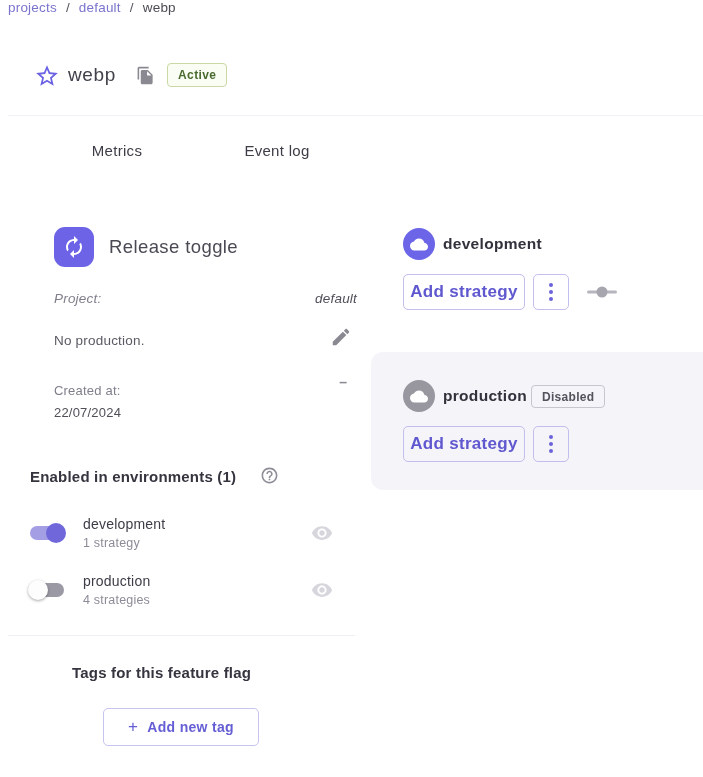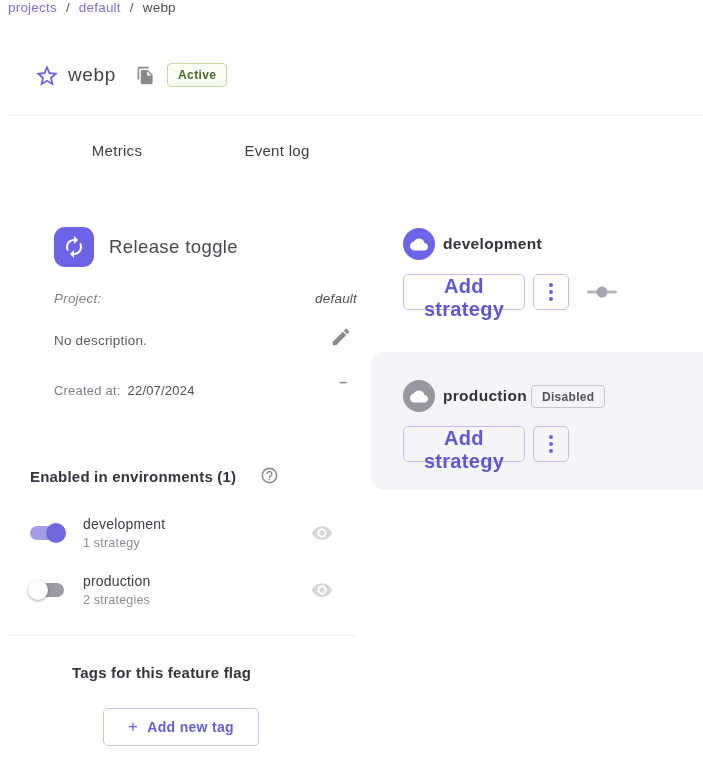--- a/index.html
+++ b/index.html
@@ -30,21 +30,21 @@
 
   
   .details-card { position:absolute; left:8px; top:200px; width:347px; height:225px; background:#fff; border-radius:12px;margin-left:24px; }
   .type-icon { position:absolute; left:22px; top:27px; width:40px; height:40px; border-radius:11px; background:#6c63e6; display:flex; align-items:center; justify-content:center; }
   .type-title { position:absolute; left:77px; top:36px; font-size:18.5px; font-weight:400; color:#4b4953; letter-spacing:.4px; }
   .proj-row { position:absolute; left:22px; right:22px; top:91px; display:flex; justify-content:space-between; font-size:13.5px;font-style:italic; }
   .lbl-gray { color:#807e8a; letter-spacing:.2px; }
   .val-dark { color:#504e58; letter-spacing:.2px; }
   .desc-text { position:absolute; left:22px; top:133px; font-size:13.5px; color:#5b5963; letter-spacing:.2px; }
   .edit-btn { position:absolute; right:26px; top:126px; width:24px; height:24px; border:none; background:transparent; cursor:pointer; padding:0; }
-  .created-row { position:absolute; left:22px; top:183px; font-size:13px; display:flex; gap:7px; }
+  .created-row { position:absolute; left:22px; top:183px; font-size:13px; display:flex; gap:7px;flex-direction:column; }
   .created-row .val-dark { font-size:13px; }
   .created-dash { position:absolute; right:32px; top:174px; font-size:14px; font-weight:bold; color:#8a8890; }
 
   
   .env-panel-card { position:absolute; left:8px; top:440px; width:347px; height:330px; background:#fff; border-radius:12px; }
   .panel-title { position:absolute; left:22px; top:28px; font-size:15px; font-weight:bold; color:#36343e; letter-spacing:.2px; }
   .help-btn { position:absolute; left:251px; top:26px; width:20px; height:20px; border:none; background:transparent; cursor:pointer; padding:0; }
   .switch { position:absolute; width:38px; height:20px; cursor:pointer; }
   .switch .track { position:absolute; left:2px; top:3px; width:34px; height:14px; border-radius:7px; }
   .switch .thumb { position:absolute; top:0; width:20px; height:20px; border-radius:50%; }
@@ -62,21 +62,21 @@
 
   
   .env-card { position:absolute; left:371px; width:352px; border-radius:12px; }
   .env-card.dev { top:200px; height:137px; background:#fff; }
   .env-card.prod { top:352px; height:138px; background:#f5f4f9; }
   .env-avatar { position:absolute; left:32px; top:28px; width:32px; height:32px; border-radius:50%; display:flex; align-items:center; justify-content:center; }
   .env-avatar.purple { background:#6c65e8; }
   .env-avatar.gray { background:#98969f; }
   .env-card-name { position:absolute; left:72px; top:35px; font-size:15.5px; font-weight:bold; color:#33313b; letter-spacing:.3px; }
   .disabled-chip { position:absolute; left:160px; top:33px; height:23px; display:flex; align-items:center; padding:0 10px; border:1px solid #c7c5cd; border-radius:4px; font-size:12px; font-weight:bold; color:#54525c; letter-spacing:.3px; }
-  .add-strategy-btn { position:absolute; left:32px; top:74px; width:122px; height:36px; background:transparent; border:1px solid #c2beee; border-radius:5px; cursor:pointer; color:#5f58cf; font-family:inherit; font-size:20px; font-weight:bold; letter-spacing:.3px; }
+  .add-strategy-btn { position:absolute; left:32px; top:74px; width:122px; height:36px; background:transparent; border:1px solid #c2beee; border-radius:5px; cursor:pointer; color:#5f58cf; font-family:inherit; font-size:17px; font-weight:bold; letter-spacing:.3px; }
   .kebab-btn { position:absolute; left:162px; top:74px; width:36px; height:36px; background:transparent; border:1px solid #c2beee; border-radius:5px; cursor:pointer; display:flex; flex-direction:column; align-items:center; justify-content:center; gap:3px; }
   .kebab-btn .dot { width:4px; height:4px; border-radius:50%; background:#6b64d9; }
   .lifecycle { position:absolute; left:216px; top:85px; width:30px; height:14px; cursor:pointer; }
 </style>
 </head>
 <body>
 
 <div id="screen">
 
   <nav class="breadcrumb">
@@ -115,21 +115,21 @@
     <div class="type-icon">
       <svg width="24" height="24" viewBox="0 0 24 24">
         <path fill="#ffffff" d="M12 6v3l4-4-4-4v3c-4.42 0-8 3.58-8 8 0 1.57.46 3.03 1.24 4.26L6.7 14.8c-.45-.83-.7-1.79-.7-2.8 0-3.31 2.69-6 6-6zm6.76 1.74L17.3 9.2c.44.84.7 1.79.7 2.8 0 3.31-2.69 6-6 6v-3l-4 4 4 4v-3c4.42 0 8-3.58 8-8 0-1.57-.46-3.03-1.24-4.26z"></path>
       </svg>
     </div>
     <div class="type-title">Release toggle</div>
     <div class="proj-row">
       <span class="lbl-gray">Project:</span>
       <span class="val-dark">default</span>
     </div>
-    <div class="desc-text">No description.</div>
+    <div class="desc-text">No production.</div>
     <button class="edit-btn" aria-label="edit description">
       <svg width="22" height="22" viewBox="0 0 24 24">
         <path fill="#8a8890" d="M3 17.25V21h3.75L17.81 9.94l-3.75-3.75L3 17.25zM20.71 7.04c.39-.39.39-1.02 0-1.41l-2.34-2.34c-.39-.39-1.02-.39-1.41 0l-1.83 1.83 3.75 3.75 1.83-1.83z"></path>
       </svg>
     </button>
     <div class="created-row">
       <span class="lbl-gray">Created at:</span>
       <span class="val-dark">22/07/2024</span>
     </div>
     <span class="created-dash">–</span>
@@ -153,21 +153,21 @@
       <svg width="22" height="22" viewBox="0 0 24 24">
         <path fill="#d7d6dc" d="M12 4.5C7 4.5 2.73 7.61 1 12c1.73 4.39 6 7.5 11 7.5s9.27-3.11 11-7.5c-1.73-4.39-6-7.5-11-7.5zM12 17c-2.76 0-5-2.24-5-5s2.24-5 5-5 5 2.24 5 5-2.24 5-5 5zm0-8c-1.66 0-3 1.34-3 3s1.34 3 3 3 3-1.34 3-3-1.34-3-3-3z"></path>
       </svg>
     </button>
 
     <div class="switch off" style="left:20px; top:140px;">
       <div class="track"></div>
       <div class="thumb"></div>
     </div>
     <div class="env-name" style="top:133px;">production</div>
-    <div class="env-sub" style="top:153px;">2 strategies</div>
+    <div class="env-sub" style="top:153px;">4 strategies</div>
     <button class="eye-btn" style="top:139px;" aria-label="show">
       <svg width="22" height="22" viewBox="0 0 24 24">
         <path fill="#d7d6dc" d="M12 4.5C7 4.5 2.73 7.61 1 12c1.73 4.39 6 7.5 11 7.5s9.27-3.11 11-7.5c-1.73-4.39-6-7.5-11-7.5zM12 17c-2.76 0-5-2.24-5-5s2.24-5 5-5 5 2.24 5 5-2.24 5-5 5zm0-8c-1.66 0-3 1.34-3 3s1.34 3 3 3 3-1.34 3-3-1.34-3-3-3z"></path>
       </svg>
     </button>
 
     <div class="panel-divider"></div>
     <div class="tags-title">Tags for this feature flag</div>
     <button class="add-tag-btn">
       <span class="plus">+</span>

